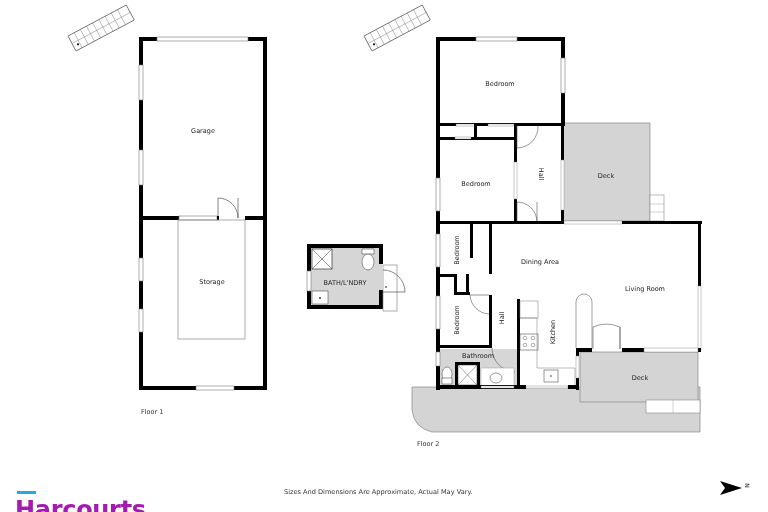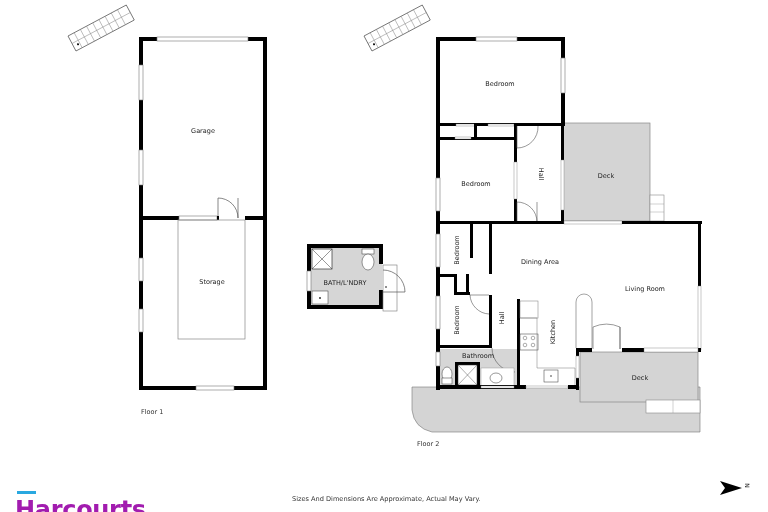--- a/index.html
+++ b/index.html
@@ -2,21 +2,21 @@
 <html><head>
 <meta charset="utf-8">
 <style>
   html,body{margin:0;padding:0;background:#ffffff;}
   body{width:768px;height:512px;position:relative;overflow:hidden;font-family:"DejaVu Sans","Liberation Sans",sans-serif;}
   #plan{position:absolute;left:0;top:0;width:768px;height:512px;}
   .lbl{font-family:"DejaVu Sans",sans-serif;font-size:6.5px;fill:#222;}
   .floor-lbl{font-family:"DejaVu Sans",sans-serif;font-size:6.5px;fill:#333;}
   .logo{position:absolute;left:15px;top:464px;font-family:"DejaVu Sans",sans-serif;font-weight:bold;font-size:24px;color:#a21caf;letter-spacing:-0.3px;line-height:1;margin-top:34px;}
   .logo-bar{position:absolute;left:17px;top:491px;width:19px;height:3px;background:#29a8e0;}
-  .disclaimer{position:absolute;left:292px;top:488px;font-family:"DejaVu Sans",sans-serif;font-size:6.6px;color:#333;white-space:nowrap;margin-top:7px;}
+  .disclaimer{position:absolute;left:284px;top:488px;font-family:"DejaVu Sans",sans-serif;font-size:6.6px;color:#333;white-space:nowrap;}
   .north{position:absolute;left:718px;top:478px;}
   .north-lbl{position:absolute;left:745px;top:482px;font-size:6px;color:#333;font-family:"DejaVu Sans",sans-serif;transform:rotate(90deg);}
 </style>
 </head>
 <body>
 
 <svg id="plan" viewBox="0 0 768 512" xmlns="http://www.w3.org/2000/svg">
 
   <g>
 

